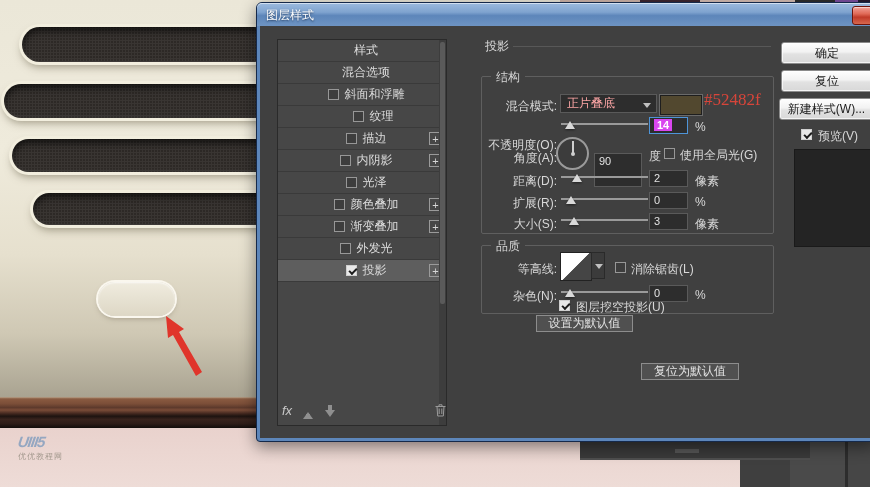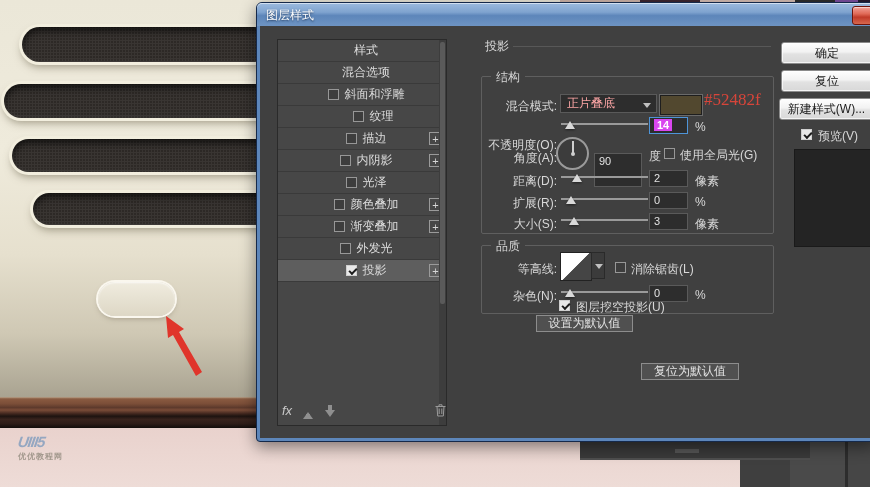--- a/index.html
+++ b/index.html
@@ -20,21 +20,21 @@
                #4a2c22 52%,#1d1310 62%,#38231d 72%,#2e1d18 86%,#120d0b 100%);}
   .pinkfloor{position:absolute;left:0;top:428px;width:800px;height:59px;
     background:linear-gradient(180deg,#e9d2cd,#eedcd7);}
   
   .ps-b{position:absolute;background:#3f3f3f;}
   
   .sliver{position:absolute;top:0;height:5px;}
   
   .wm{position:absolute;left:18px;top:433px;color:#8ca3c0;}
   .wm-logo{font-style:italic;font-weight:bold;font-size:15px;letter-spacing:-1px;transform:skewX(-8deg);color:#8ca3c0;opacity:.9;}
-  .wm-cap{font-size:8px;letter-spacing:1px;color:#9b9286;opacity:.9;margin-top:1px;font-weight:bold;}
+  .wm-cap{font-size:8px;letter-spacing:1px;color:#9b9286;opacity:.9;margin-top:1px;}
   
   .dialog{position:absolute;left:256px;top:2px;width:618px;height:438px;background:#5d86ba;
     border:1px solid #15294a;border-radius:6px 6px 4px 4px;box-shadow:0 5px 16px rgba(0,0,0,.45);}
   .titlebar{position:absolute;left:0;top:0;right:0;height:23px;border-radius:5px 5px 0 0;
     background:linear-gradient(180deg,#9cbade 0%,#7fa3cf 40%,#5d86ba 55%,#6e94c3 100%);
     box-shadow:inset 0 1px 0 rgba(255,255,255,.55);}
   .title-text{position:absolute;left:9px;top:4px;font-size:12px;color:#fdfdfd;text-shadow:0 1px 2px rgba(20,40,70,.8);}
   .close-btn{position:absolute;left:595px;top:3px;width:26px;height:17px;border:1px solid #6e150c;border-radius:3px 0 0 3px;
     background:linear-gradient(180deg,#f2a097 0%,#e06a57 40%,#c03a28 60%,#d8684f 100%);
     box-shadow:inset 0 1px 1px rgba(255,255,255,.55);}

